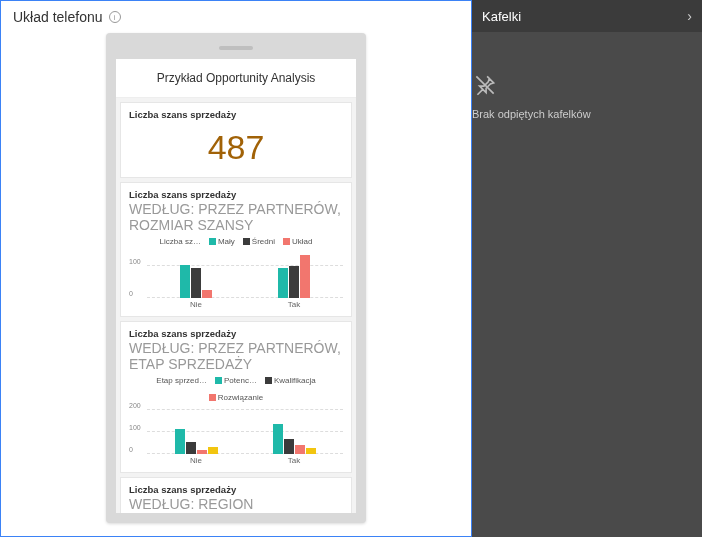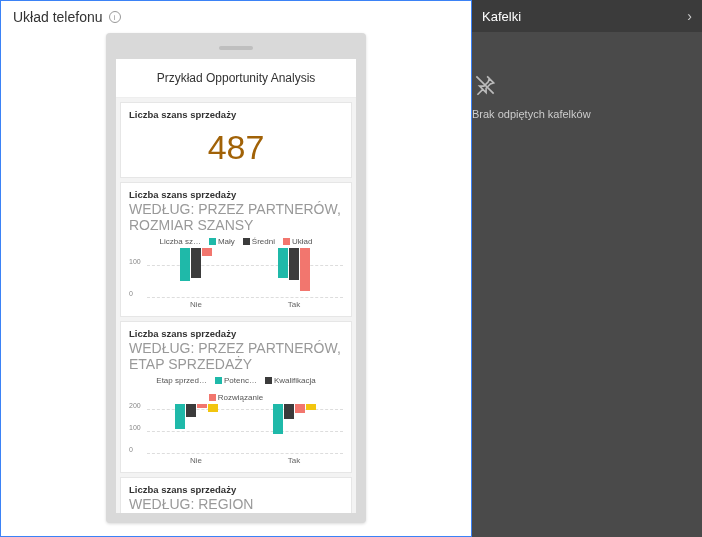--- a/index.html
+++ b/index.html
@@ -144,20 +144,21 @@
     border-top: 1px dashed #ddd;
   }
   .plot {
     position: absolute;
     left: 18px; right: 0; top: 0; bottom: 12px;
     display: flex;
   }
   .group {
     flex: 1;
     display: flex;
+    align-items: flex-end;
     justify-content: center;
     gap: 1px;
     position: relative;
   }
   .bar {
     width: 10px;
   }
   .xlabel {
     position: absolute;
     bottom: -11px;

